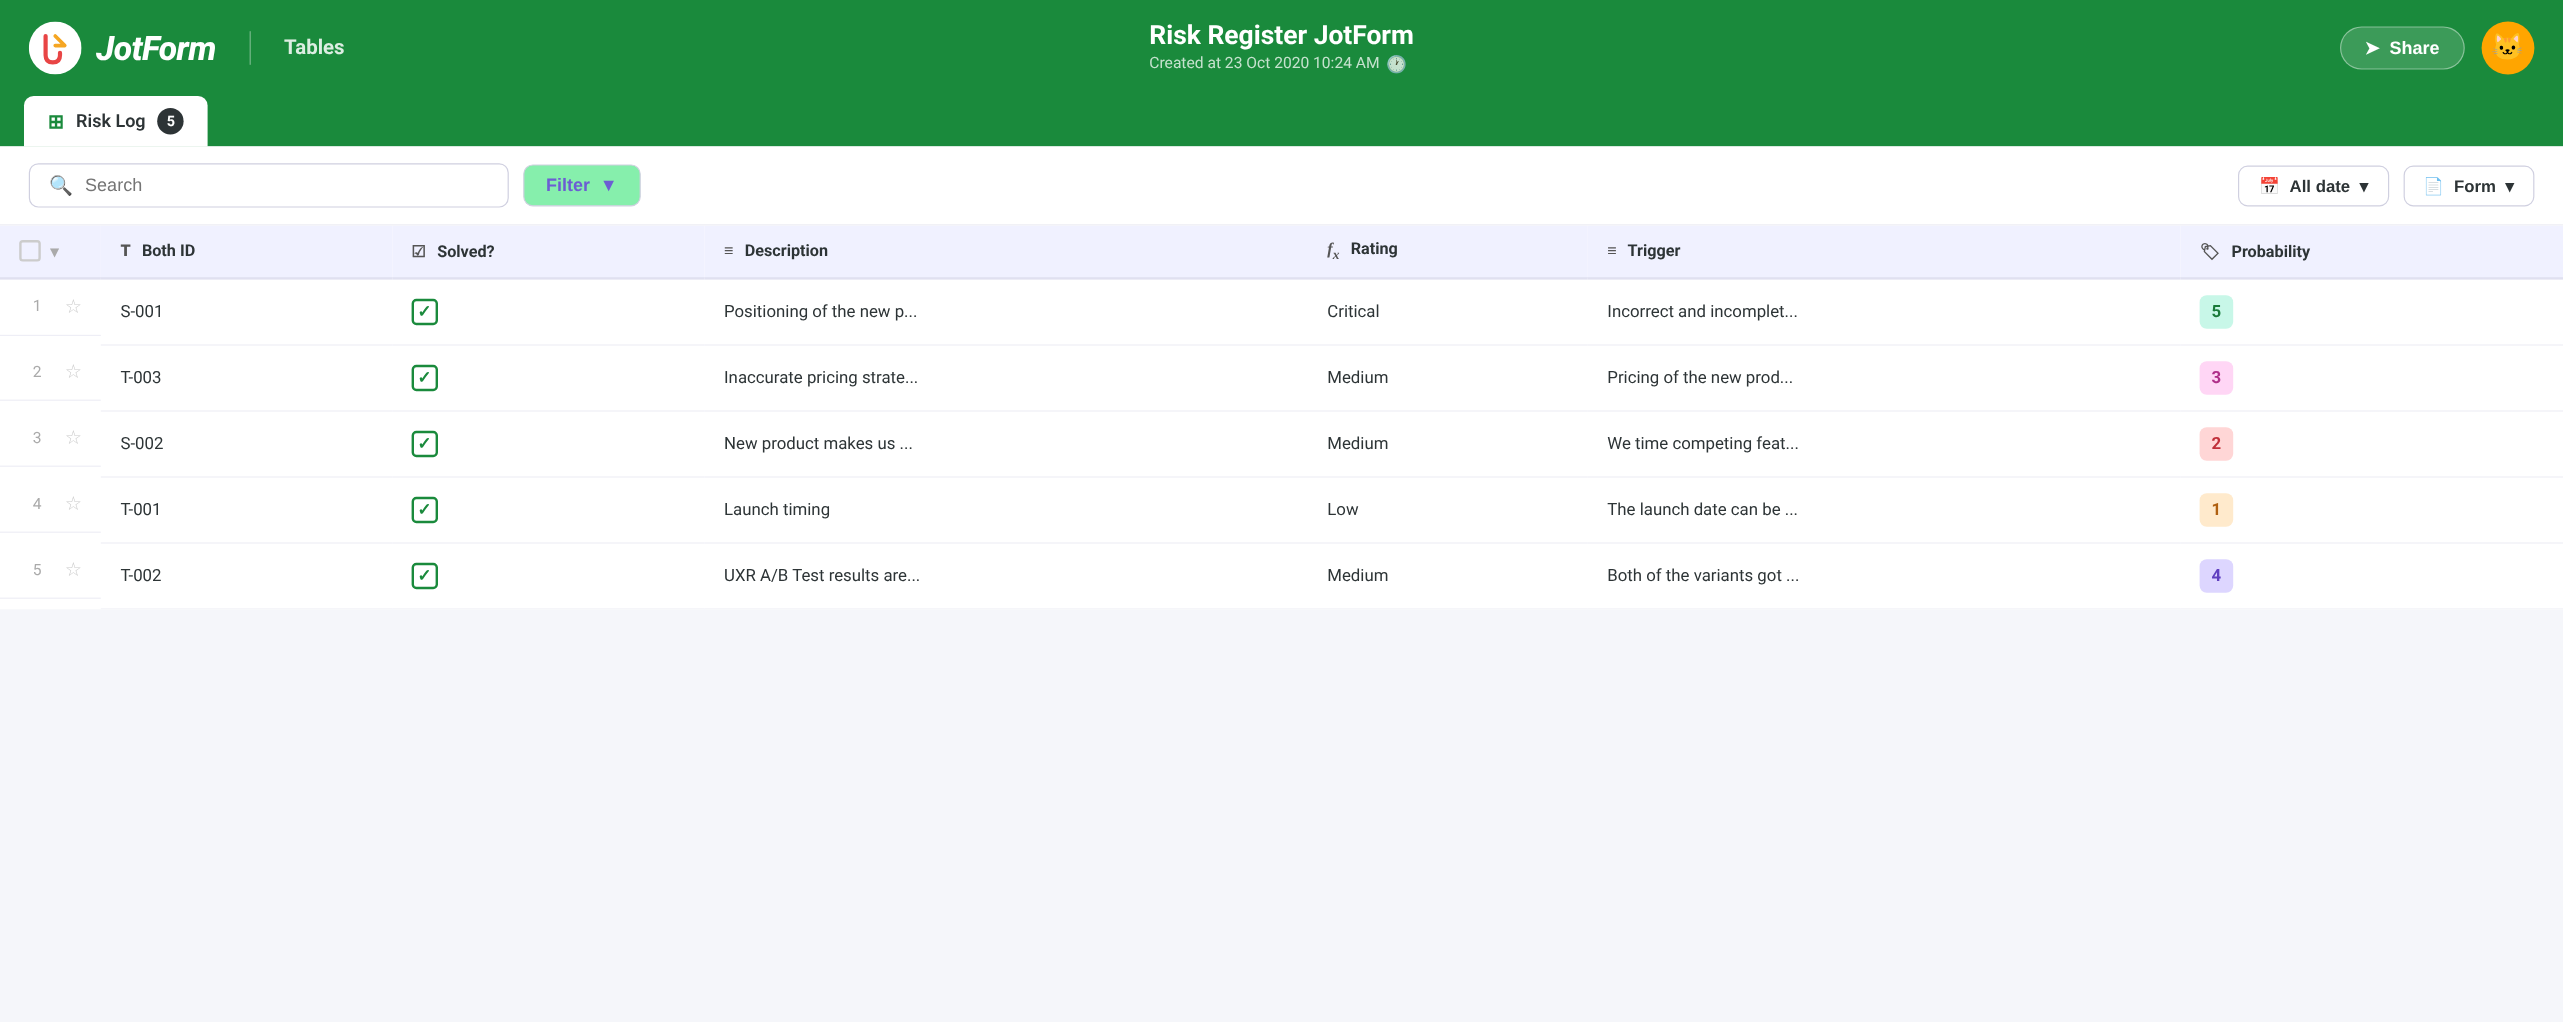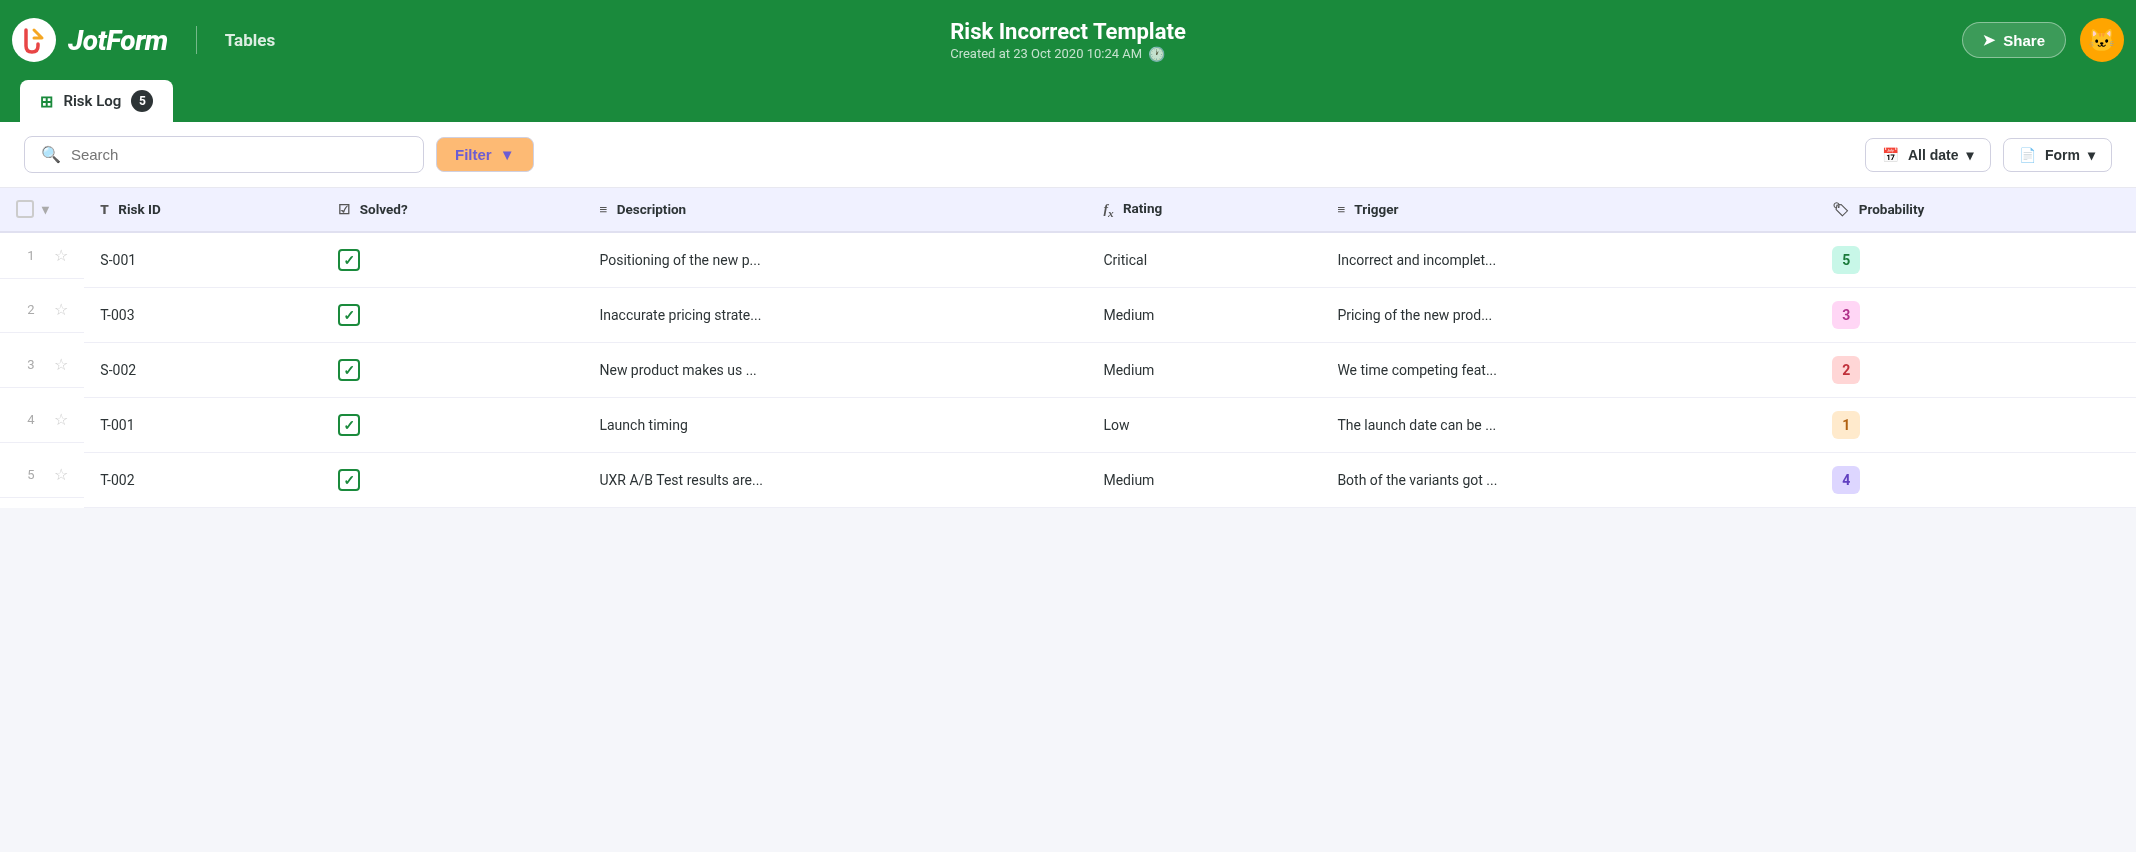--- a/index.html
+++ b/index.html
@@ -3,21 +3,21 @@
   <meta charset="utf-8">
   <style>
     * { box-sizing: border-box; margin: 0; padding: 0; }
     body { font-family: -apple-system, BlinkMacSystemFont, 'Segoe UI', Roboto, sans-serif; background: #f5f6fa; }
 
     
     .header {
       background: #1a8a3c;
       display: flex;
       align-items: center;
-      padding: 0 12px;
+      padding: 0 24px;
       height: 80px;
       position: relative;
     }
     .logo-area {
       display: flex;
       align-items: center;
       gap: 12px;
     }
     .logo-icon {
       width: 44px;
@@ -156,21 +156,21 @@
       background: transparent;
       flex: 1;
     }
     .filter-btn {
       border: 1.5px solid #d0d0e0;
       border-radius: 8px;
       padding: 8px 18px;
       font-size: 15px;
       color: #6c5dd3;
       font-weight: 600;
-      background: #fdba74;
+      background: #86efac;
       cursor: pointer;
       display: flex;
       align-items: center;
       gap: 8px;
     }
     .toolbar-right {
       margin-left: auto;
       display: flex;
       gap: 12px;
     }
@@ -283,21 +283,21 @@
       <circle cx="22" cy="22" r="22" fill="white"></circle>
       <path d="M14 12 L14 28 Q14 34 20 34 Q26 34 26 28 L26 26" stroke="#e84545" stroke-width="3.5" fill="none" stroke-linecap="round"></path>
       <path d="M22 12 L30 20 L22 20" stroke="#f5a623" stroke-width="3" fill="none" stroke-linecap="round" stroke-linejoin="round"></path>
     </svg>
     <span class="logo-text">JotForm</span>
     <div class="divider-v"></div>
     <span class="tables-label">Tables</span>
   </div>
 
   <div class="header-center">
-    <div class="header-title">Risk Incorrect Template</div>
+    <div class="header-title">Risk Register JotForm</div>
     <div class="header-subtitle">
       <span>Created at 23 Oct 2020 10:24 AM</span>
       <span class="clock-icon">🕐</span>
     </div>
   </div>
 
   <div class="header-right">
     <button class="share-btn">
       <span>➤</span>
       <span>Share</span>
@@ -342,21 +342,21 @@
     <thead>
       <tr>
         <th class="checkbox-col">
           <div style="display:flex;align-items:center;gap:8px;">
             <span class="check-box"></span>
             <span style="color:#aaa;">▾</span>
           </div>
         </th>
         <th>
           <span class="col-icon"><b>T</b></span>
-          <span>Risk ID</span>
+          <span>Both ID</span>
         </th>
         <th>
           <span class="col-icon">☑</span>
           <span>Solved?</span>
         </th>
         <th>
           <span class="col-icon">≡</span>
           <span>Description</span>
         </th>
         <th>

